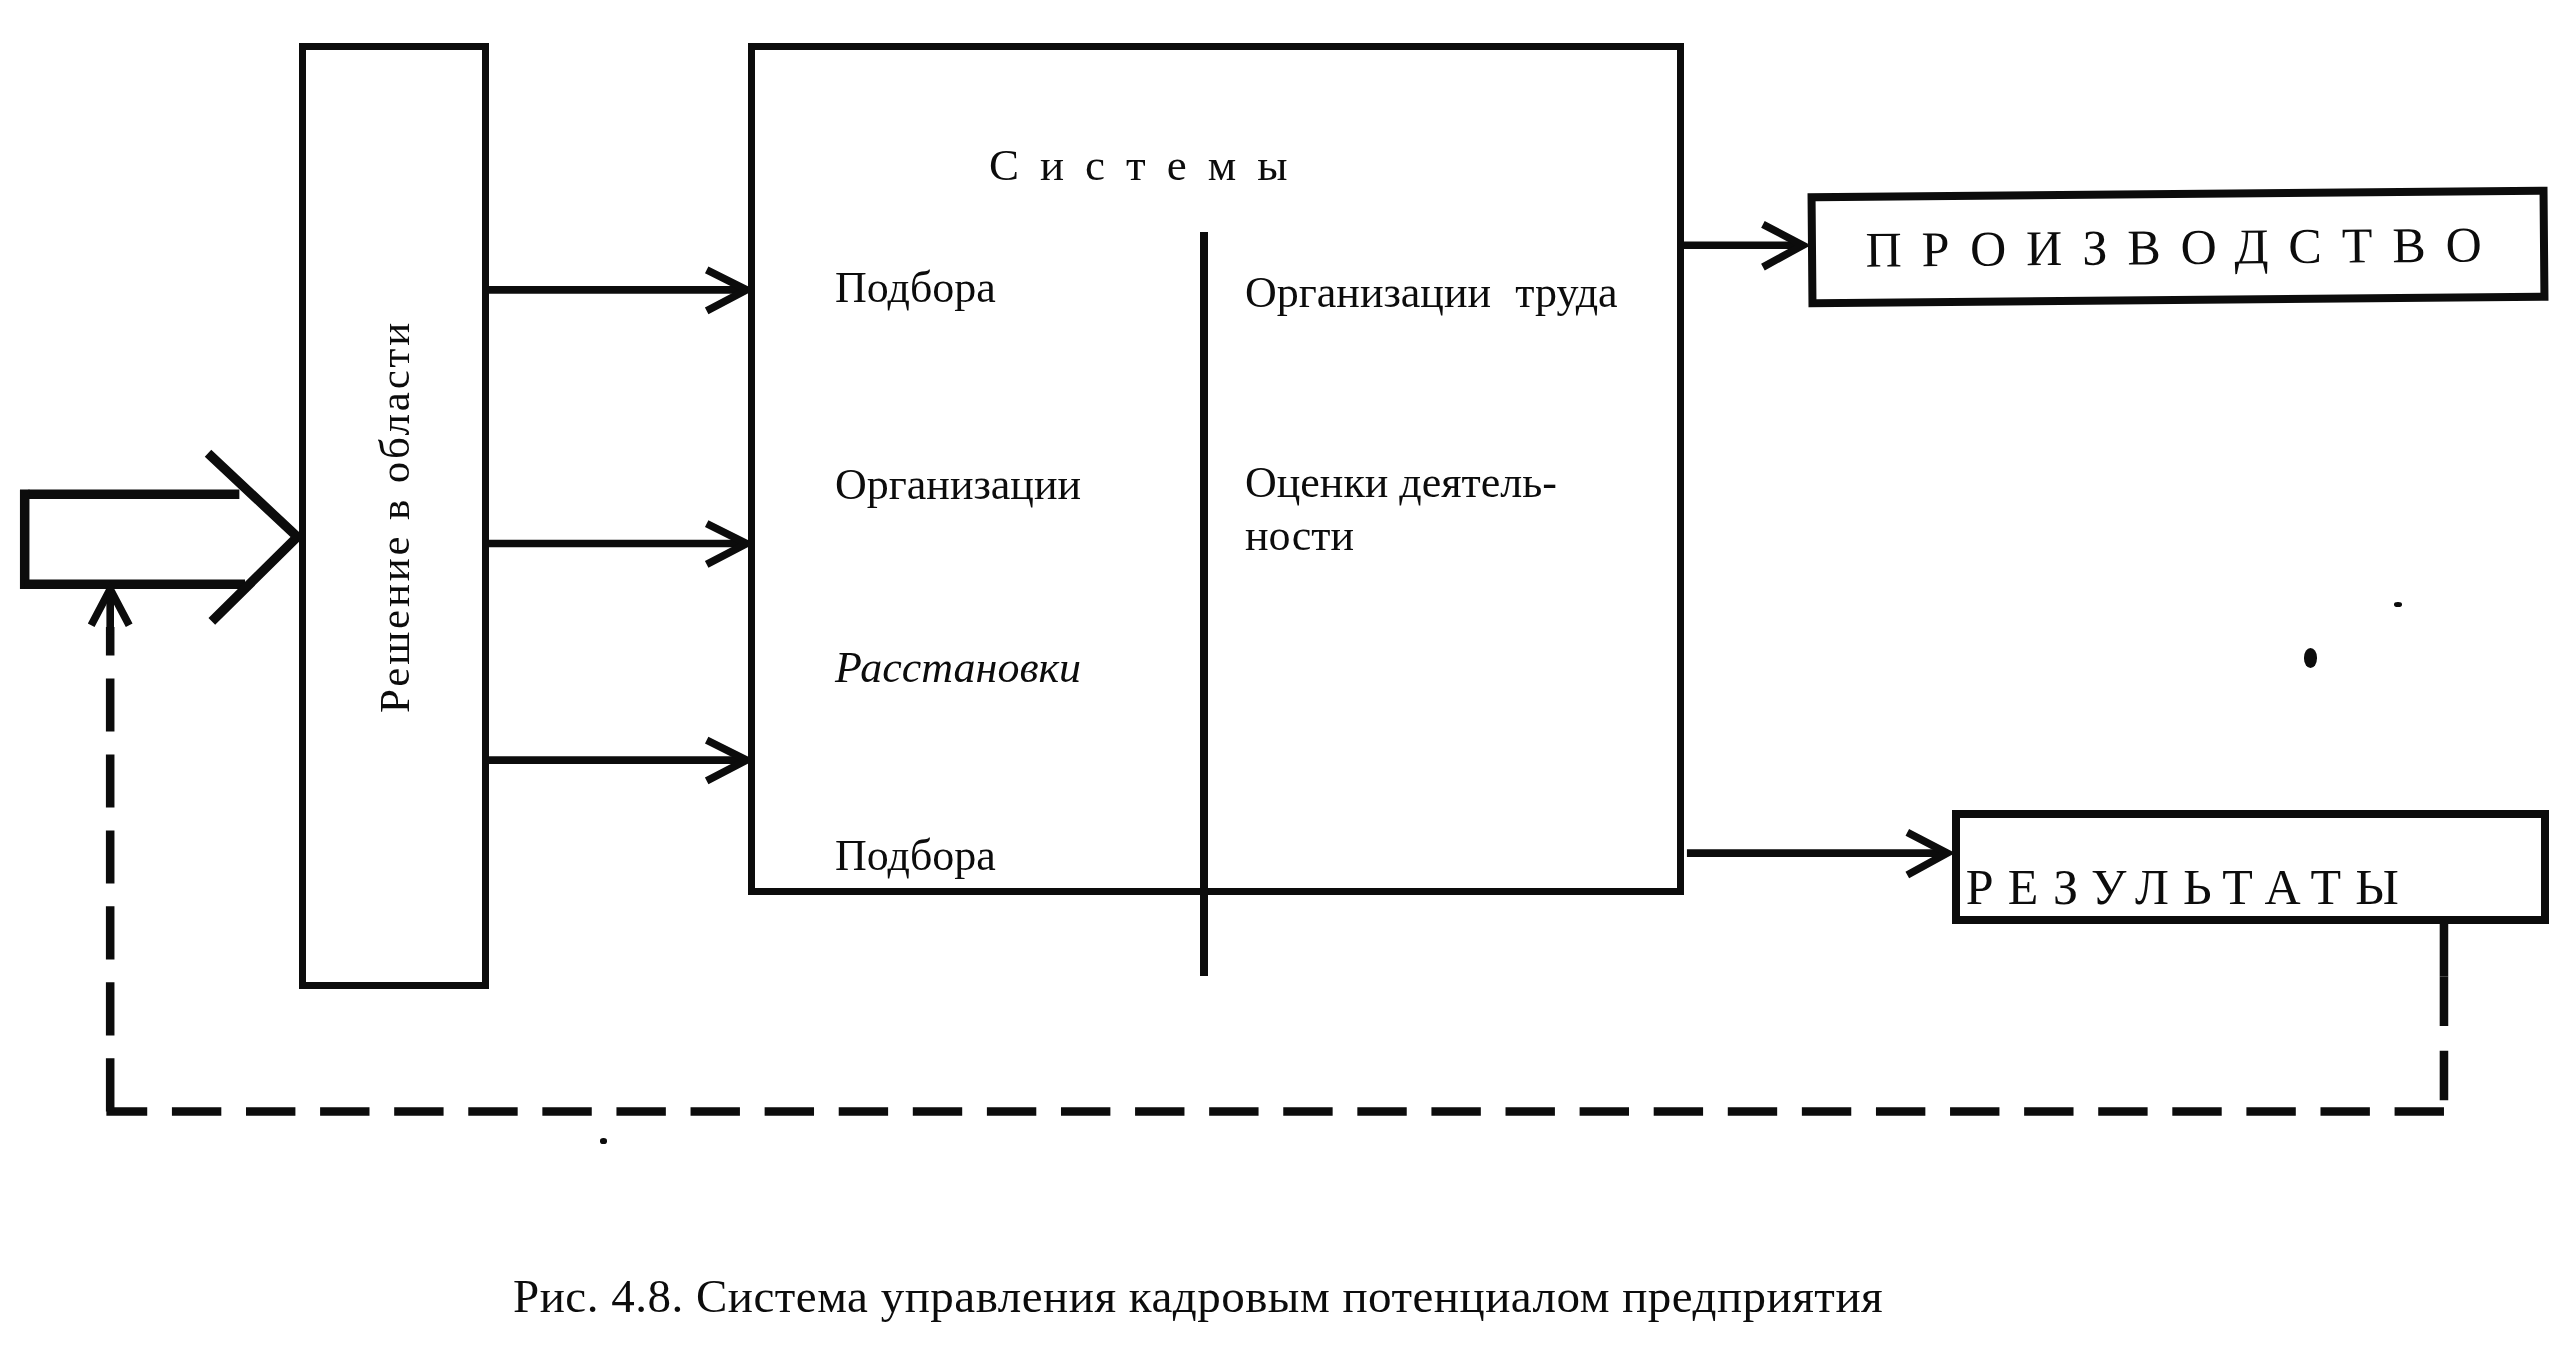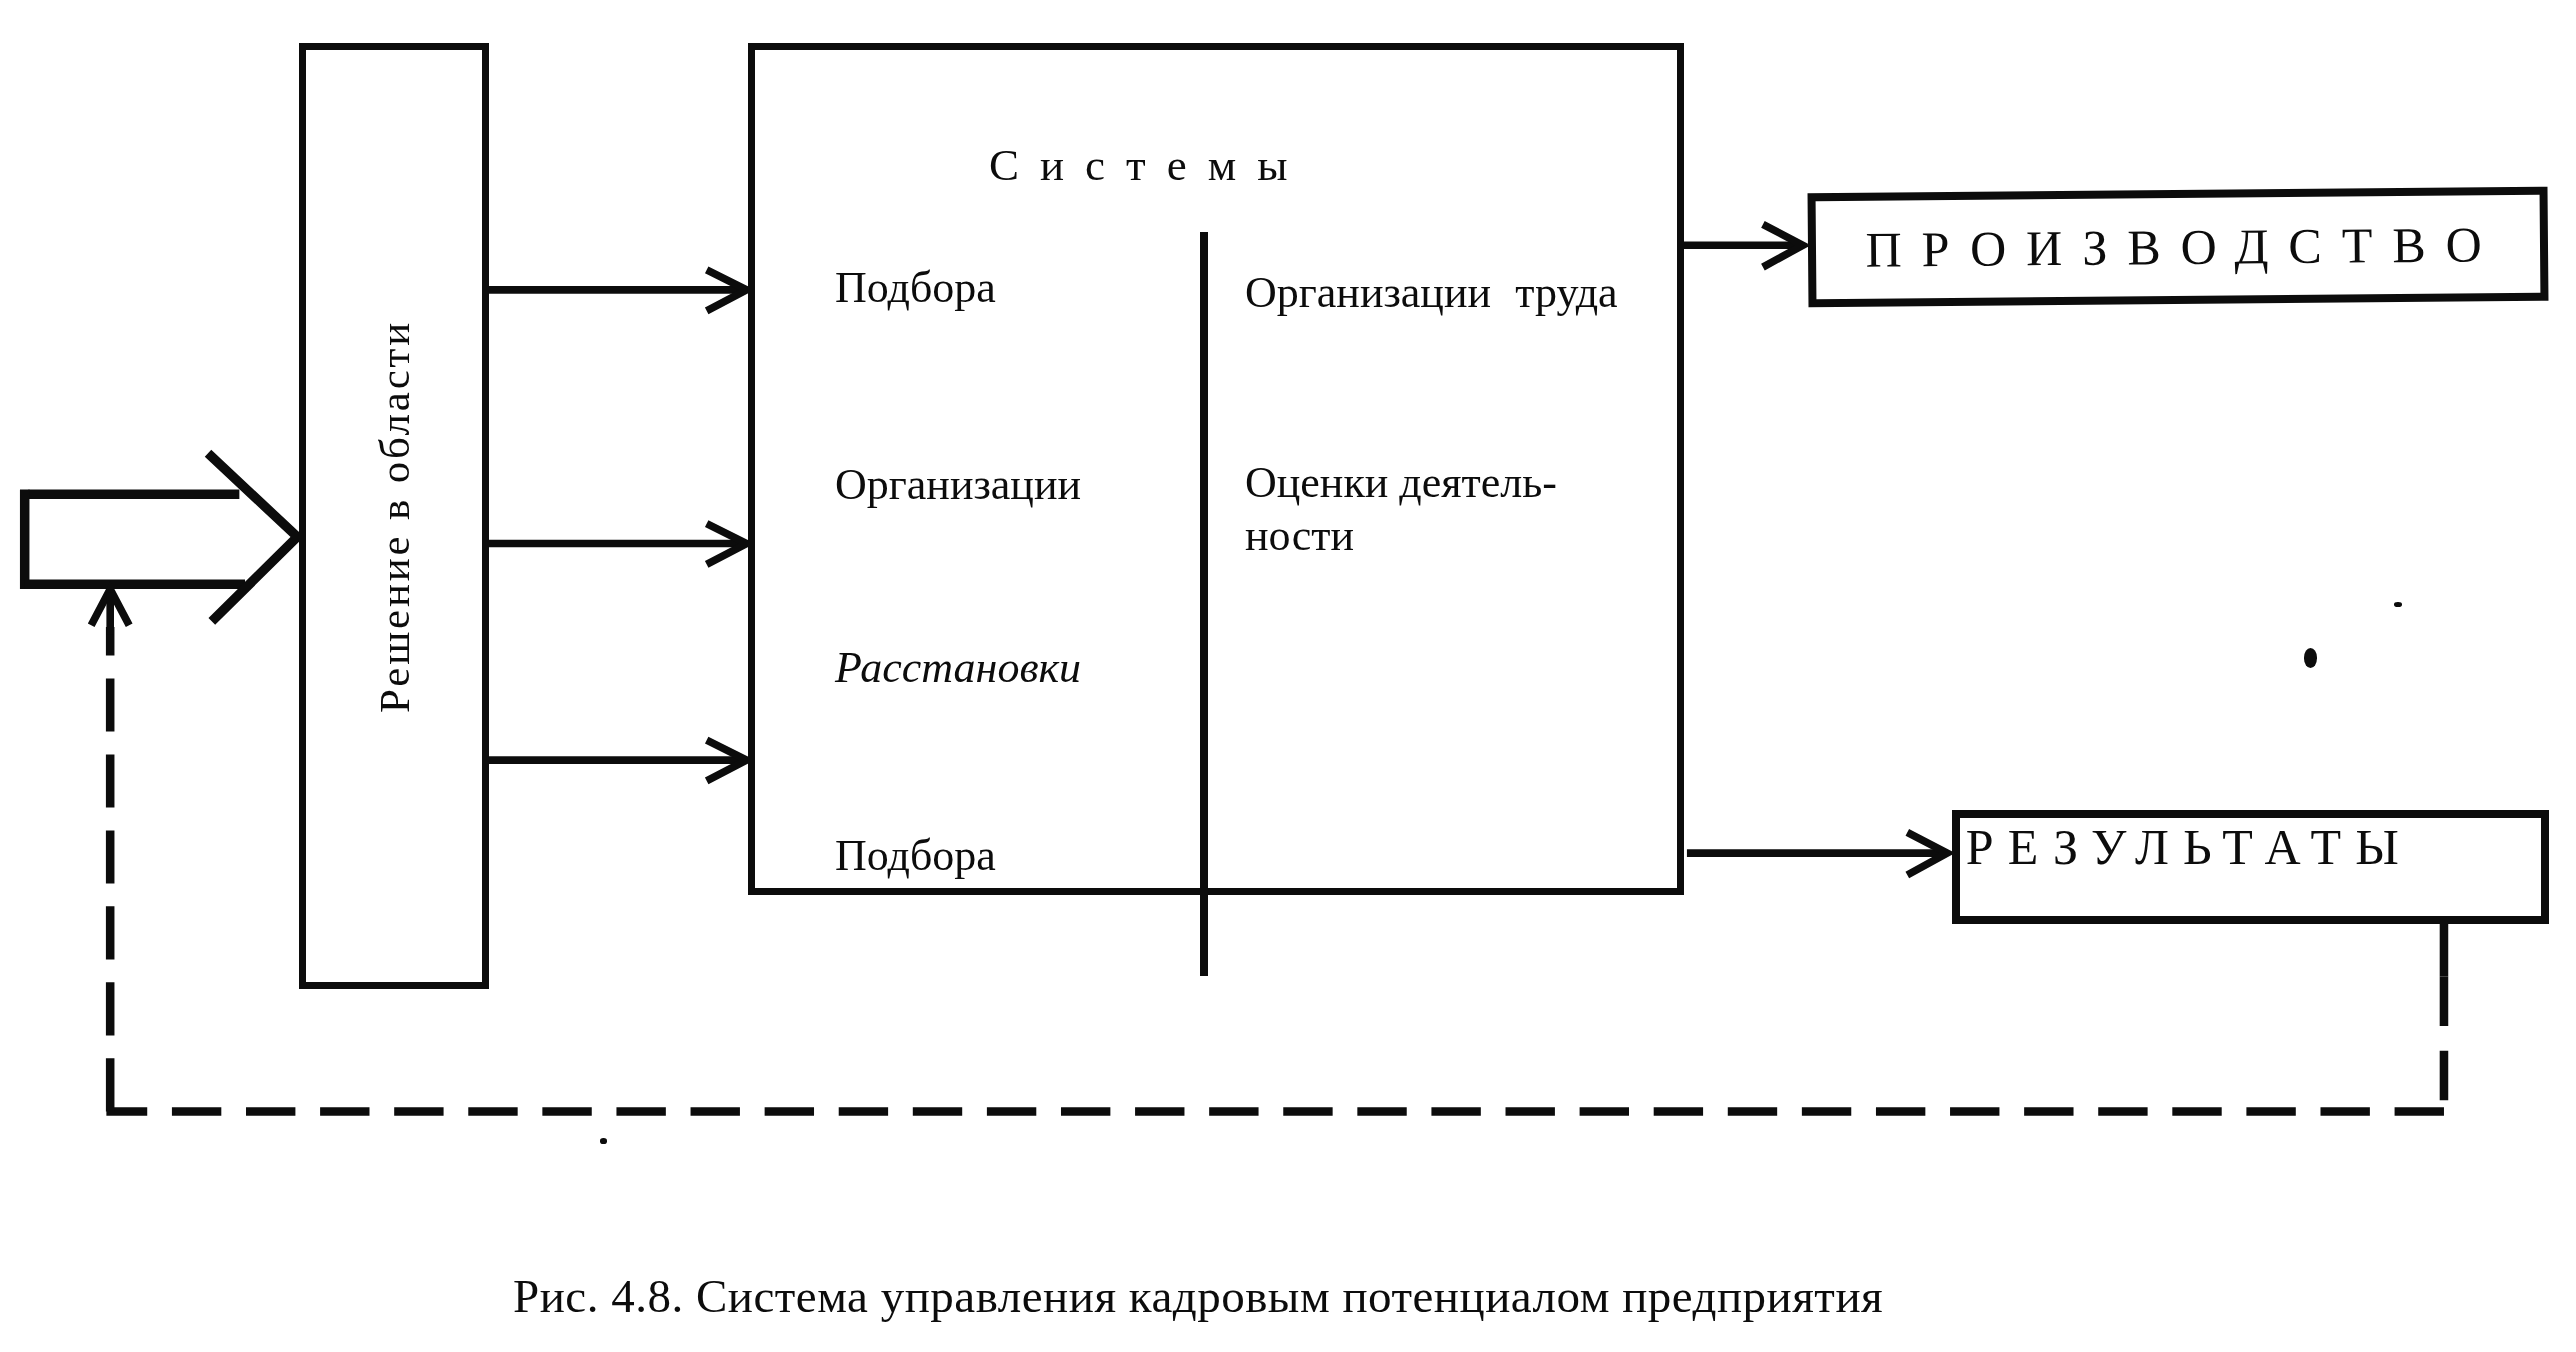--- a/index.html
+++ b/index.html
@@ -76,21 +76,21 @@
   .production-label {
     font-size: 50px;
     letter-spacing: 20px;
     white-space: nowrap;
     padding-left: 11.4px;
   }
   .results-box {
     left: 1952px; top: 810px;
     width: 597px; height: 114px;
     border-width: 8.5px;
-    display: flex; align-items: flex-start; justify-content: flex-start;
+    display: flex; align-items: flex-end; justify-content: flex-start;
   }
   .results-label {
     font-size: 50px;
     letter-spacing: 14.2px;
     white-space: nowrap;
     padding-left: 5.7px;
   }
   .caption {
     position: absolute;
     left: 513px; top: 1269px;

